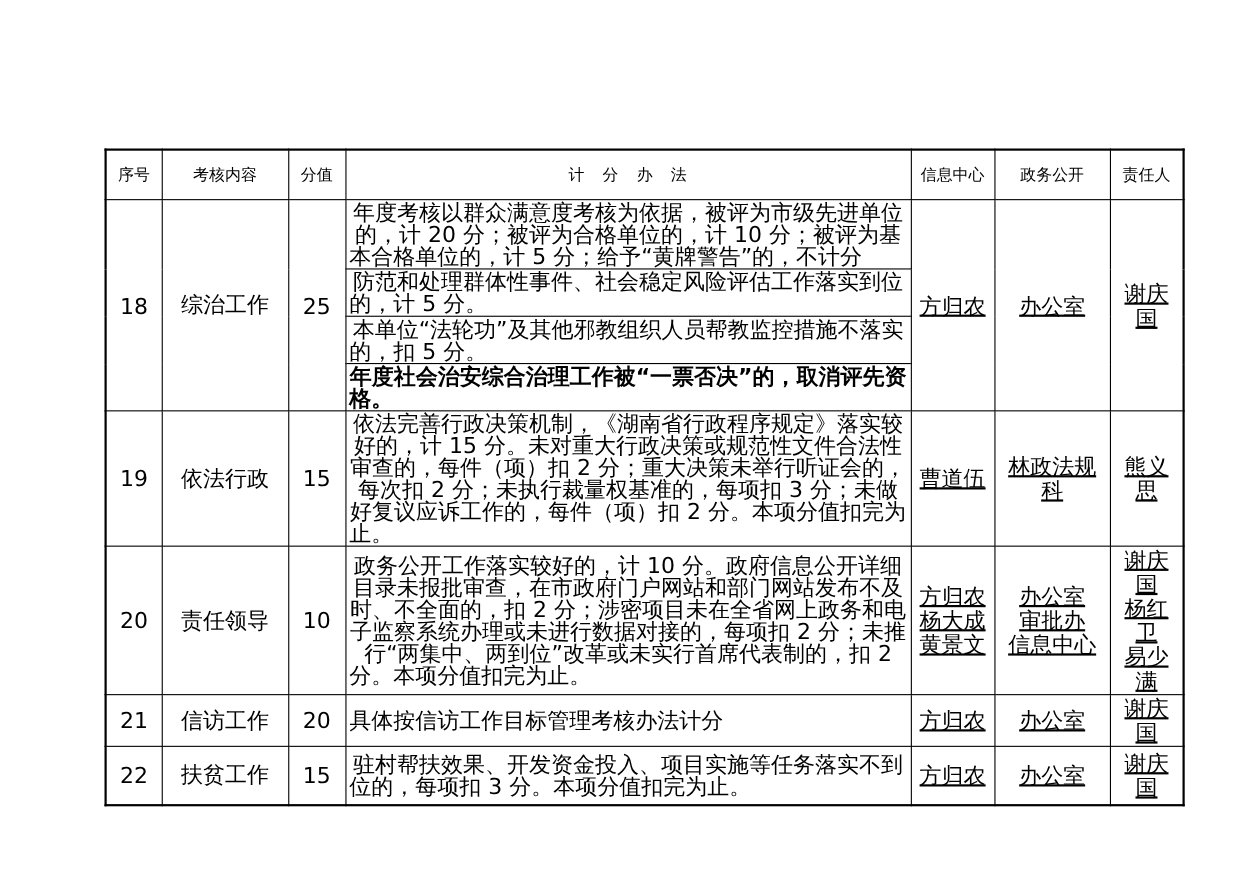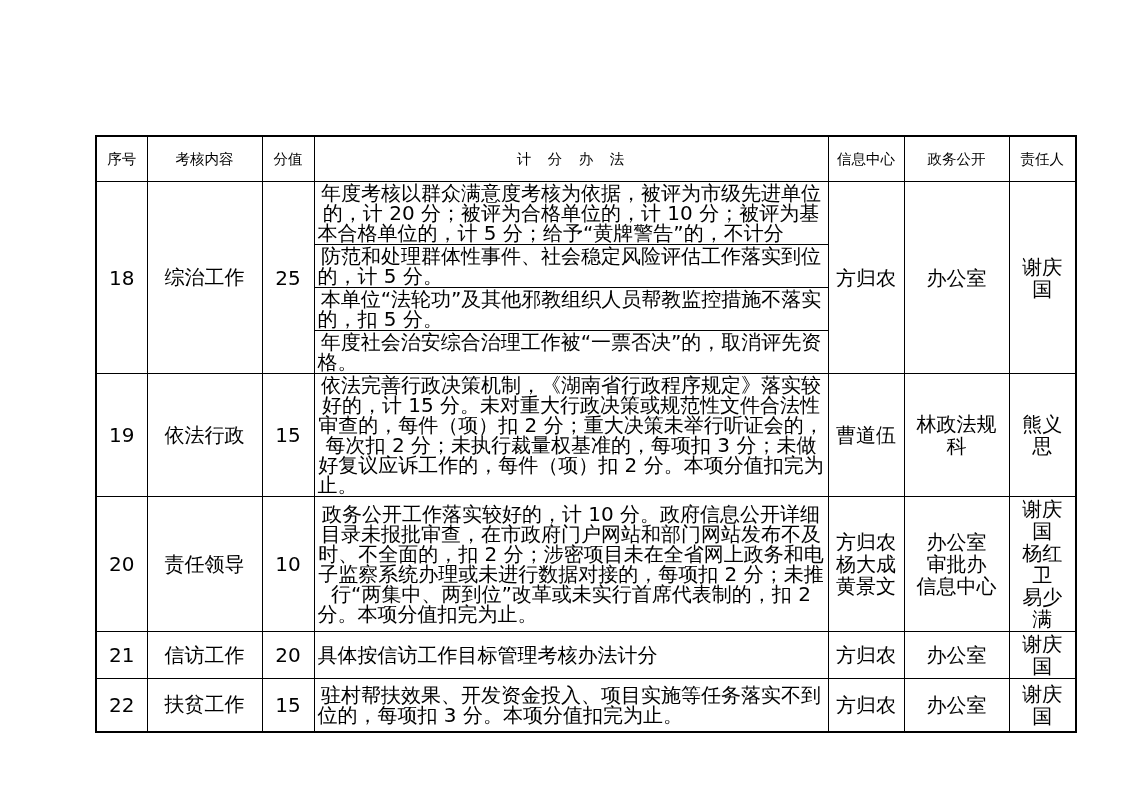--- a/index.html
+++ b/index.html
@@ -30,23 +30,23 @@
     text-align: center;
     padding: 1px 3px;
     overflow: hidden;
   }
   td.method {
     text-align: justify;
     text-align-last: left;
     line-height: 20px;
     padding: 3px 6px 3px 5px;
   }
-  td.method.bold { font-weight: normal; }
+  td.method.bold { font-weight: bold; }
   tr.hdr td { height: 42px; font-size: 14.5px; }
-  .stack div { line-height: 22px; }
+  .stack div { line-height: 22px; text-decoration: underline; }
   td.hdr-method { letter-spacing: 1px; font-family: Liberation Serif, serif; }
 </style>
 </head>
 <body>
 
 <div class="page">
   <table class="assessment">
     <colgroup>
       <col style="width:51px">
       <col style="width:115px">

